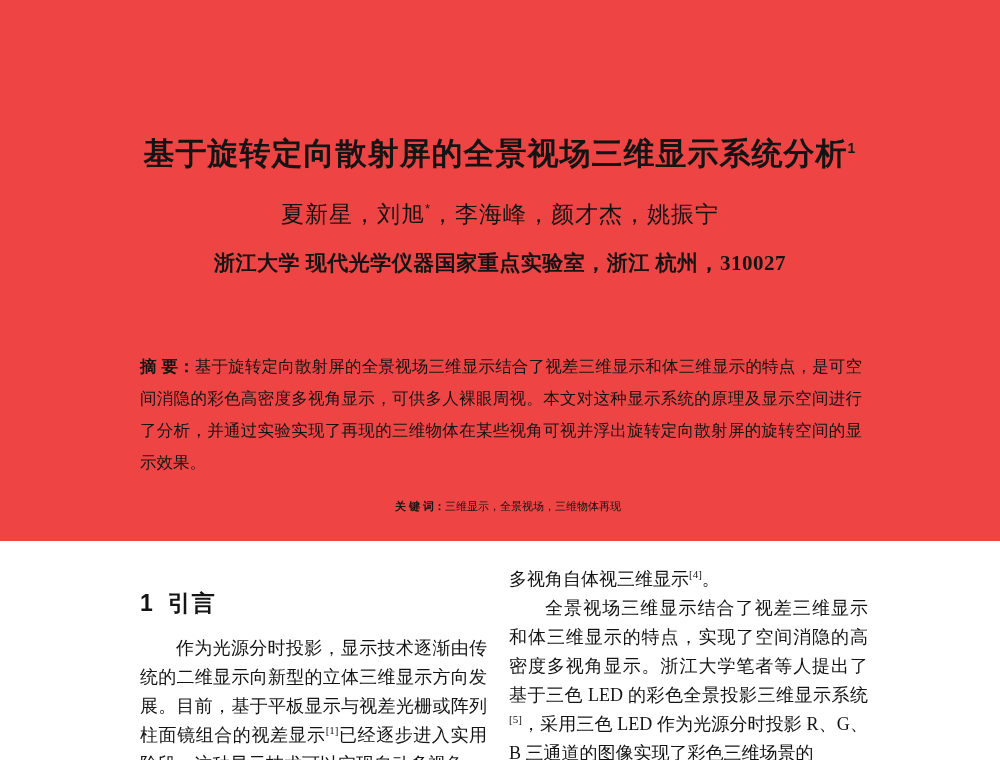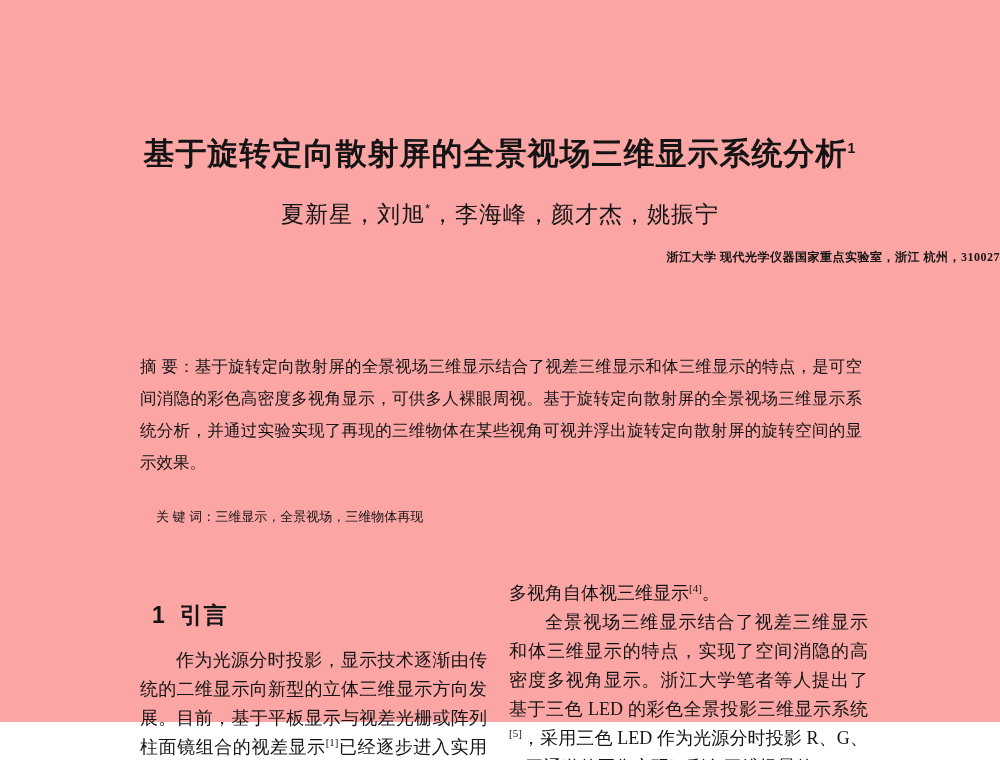--- a/index.html
+++ b/index.html
@@ -6,22 +6,22 @@
     margin: 0;
     padding: 0;
     width: 1000px;
     height: 760px;
     background: #ffffff;
     overflow: hidden;
   }
   .page {
     position: relative;
     width: 1000px;
-    height: 722px;
-    background: #fca5a5;
+    height: 541px;
+    background: #ef4444;
     color: #141414;
     font-family: "Liberation Serif", serif;
   }
   .title {
     position: absolute;
     top: 133px;
     left: 0;
     width: 1000px;
     text-align: center;
     font-family: "Liberation Sans", sans-serif;
@@ -46,48 +46,49 @@
     letter-spacing: 1px;
   }
   .authors sup {
     font-size: 13px;
   }
   .affiliation {
     position: absolute;
     top: 249px;
     left: 0;
     width: 1000px;
-    text-align: right;
-    font-size: 12px;
+    text-align: center;
+    font-size: 21px;
     font-weight: bold;
     letter-spacing: 0.5px;
   }
   .abstract {
     position: absolute;
     top: 350px;
     left: 140px;
     width: 722px;
     font-size: 16.5px;
     line-height: 32px;
     text-align: justify;
     text-justify: inter-character;
     margin: 0;
   }
   .abstract .label,
   .keywords .label {
     font-family: "Liberation Sans", sans-serif;
-    font-weight: normal;
+    font-weight: bold;
   }
   .keywords {
     position: absolute;
     top: 492px;
     left: 140px;
     width: 722px;
-    font-size: 13px;
-    margin: 16px;
+    font-size: 11px;
+    margin: 7px;
+    text-align: center;
   }
   .columns {
     position: absolute;
     top: 563px;
     left: 140px;
     width: 728px;
     height: 197px;
     overflow: hidden;
   }
   .col-left {
@@ -96,21 +97,21 @@
     top: 0;
     width: 347px;
   }
   .col-right {
     position: absolute;
     left: 369px;
     top: 0;
     width: 359px;
   }
   .section-heading {
-    margin: 12px;
+    margin: 0;
     padding-top: 25px;
     font-family: "Liberation Sans", sans-serif;
     font-weight: bold;
     font-size: 23px;
     letter-spacing: 1px;
   }
   .section-heading .sec-num {
     margin-right: 14px;
   }
   .body-par {
@@ -120,39 +121,39 @@
     text-align: justify;
     text-justify: inter-character;
   }
   .col-left .body-par {
     margin-top: 15px;
   }
   .indent {
     text-indent: 2em;
   }
   .col-right .body-par.first {
-    margin-top: 16px;
+    margin-top: 2px;
   }
   .body-par sup {
     font-size: 11px;
     line-height: 0;
   }
 </style>
 </head>
 <body>
 
 <div class="page">
 
   <h1 class="title"><span>基于旋转定向散射屏的全景视场三维显示系统分析</span><sup>1</sup></h1>
 
   <div class="authors"><span>夏新星，刘旭</span><sup>*</sup><span>，李海峰，颜才杰，姚振宁</span></div>
 
   <div class="affiliation">浙江大学 现代光学仪器国家重点实验室，浙江 杭州，310027</div>
 
-  <p class="abstract"><span class="label">摘 要：</span><span>基于旋转定向散射屏的全景视场三维显示结合了视差三维显示和体三维显示的特点，是可空间消隐的彩色高密度多视角显示，可供多人裸眼周视。基于旋转定向散射屏的全景视场三维显示系统分析，并通过实验实现了再现的三维物体在某些视角可视并浮出旋转定向散射屏的旋转空间的显示效果。</span></p>
+  <p class="abstract"><span class="label">摘 要：</span><span>基于旋转定向散射屏的全景视场三维显示结合了视差三维显示和体三维显示的特点，是可空间消隐的彩色高密度多视角显示，可供多人裸眼周视。本文对这种显示系统的原理及显示空间进行了分析，并通过实验实现了再现的三维物体在某些视角可视并浮出旋转定向散射屏的旋转空间的显示效果。</span></p>
 
   <p class="keywords"><span class="label">关 键 词：</span><span>三维显示，全景视场，三维物体再现</span></p>
 
   <div class="columns">
 
     <div class="col-left">
       <h2 class="section-heading"><span class="sec-num">1</span><span>引言</span></h2>
       <p class="body-par indent"><span>作为光源分时投影，显示技术逐渐由传统的二维显示向新型的立体三维显示方向发展。目前，基于平板显示与视差光栅或阵列柱面镜组合的视差显示</span><sup>[1]</sup><span>已经逐步进入实用阶段，这种显示技术可以实现自动多视角</span></p>
     </div>
 

